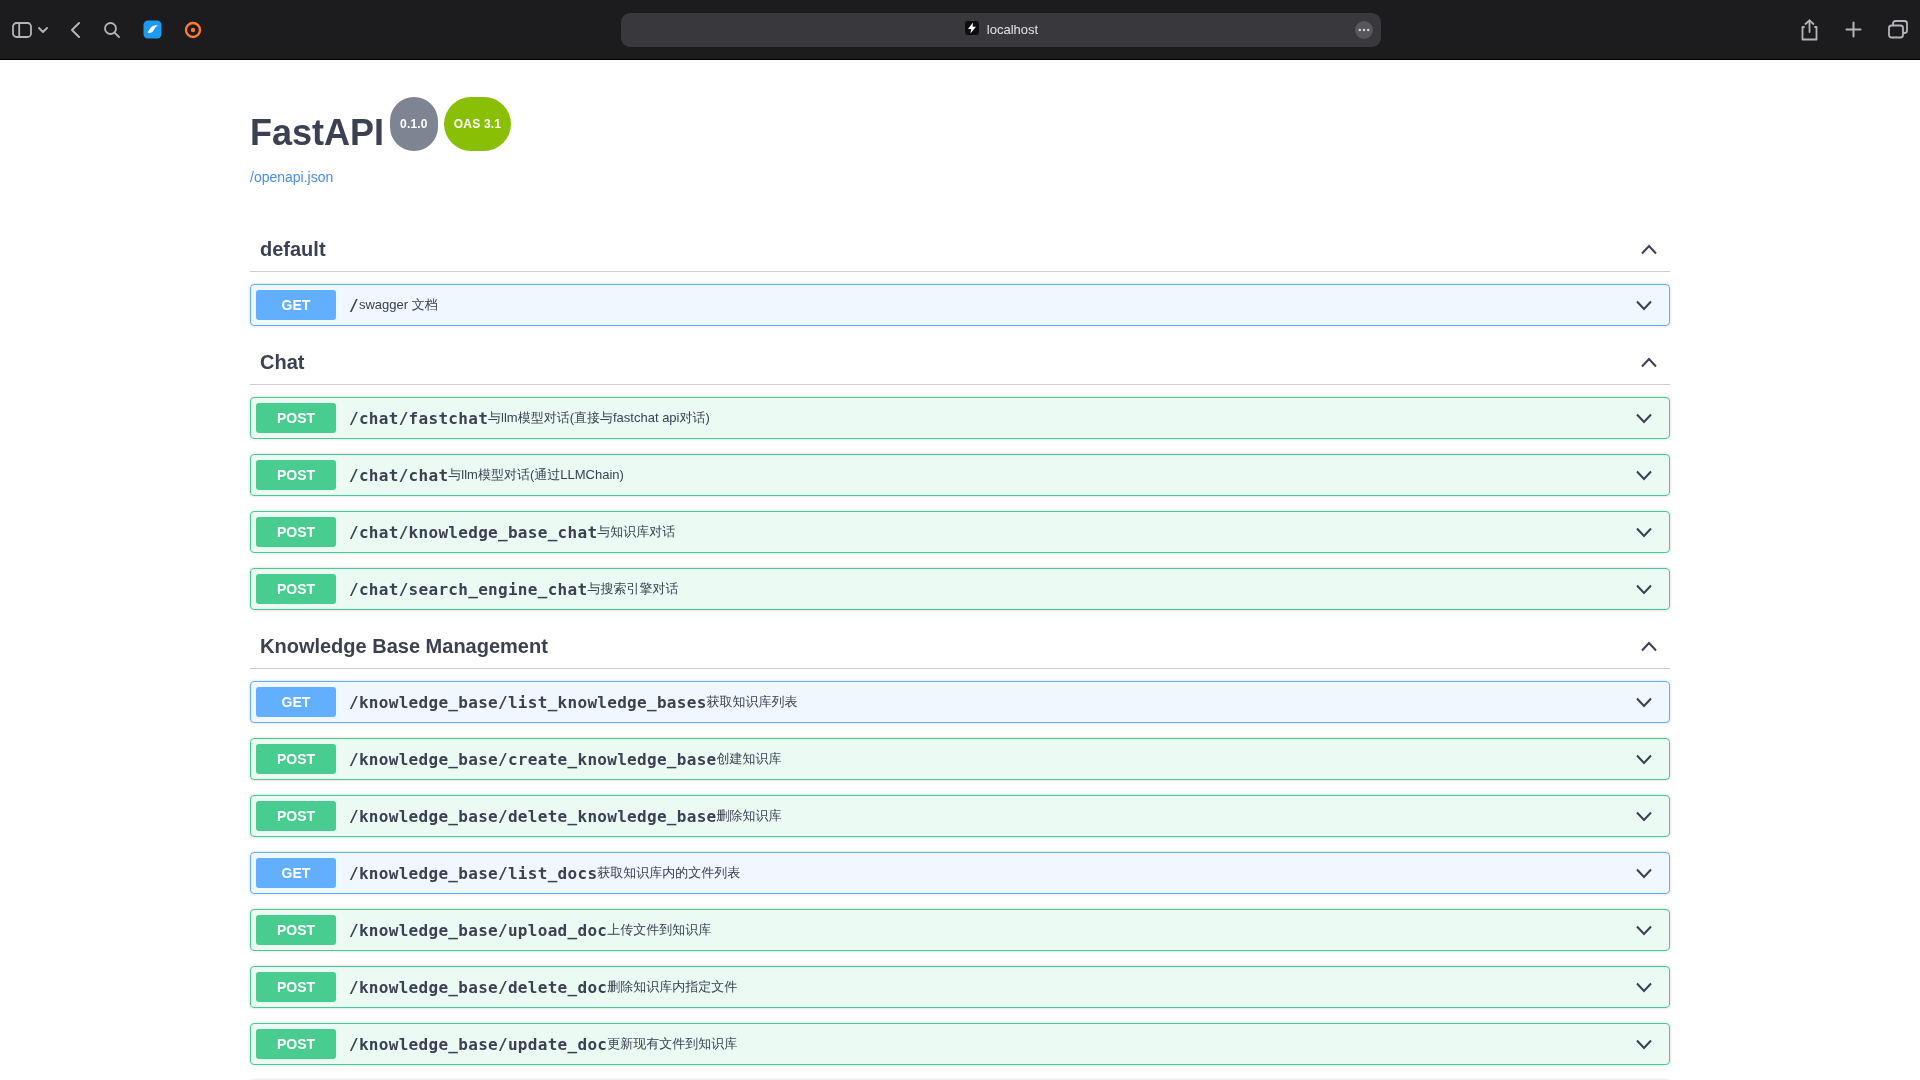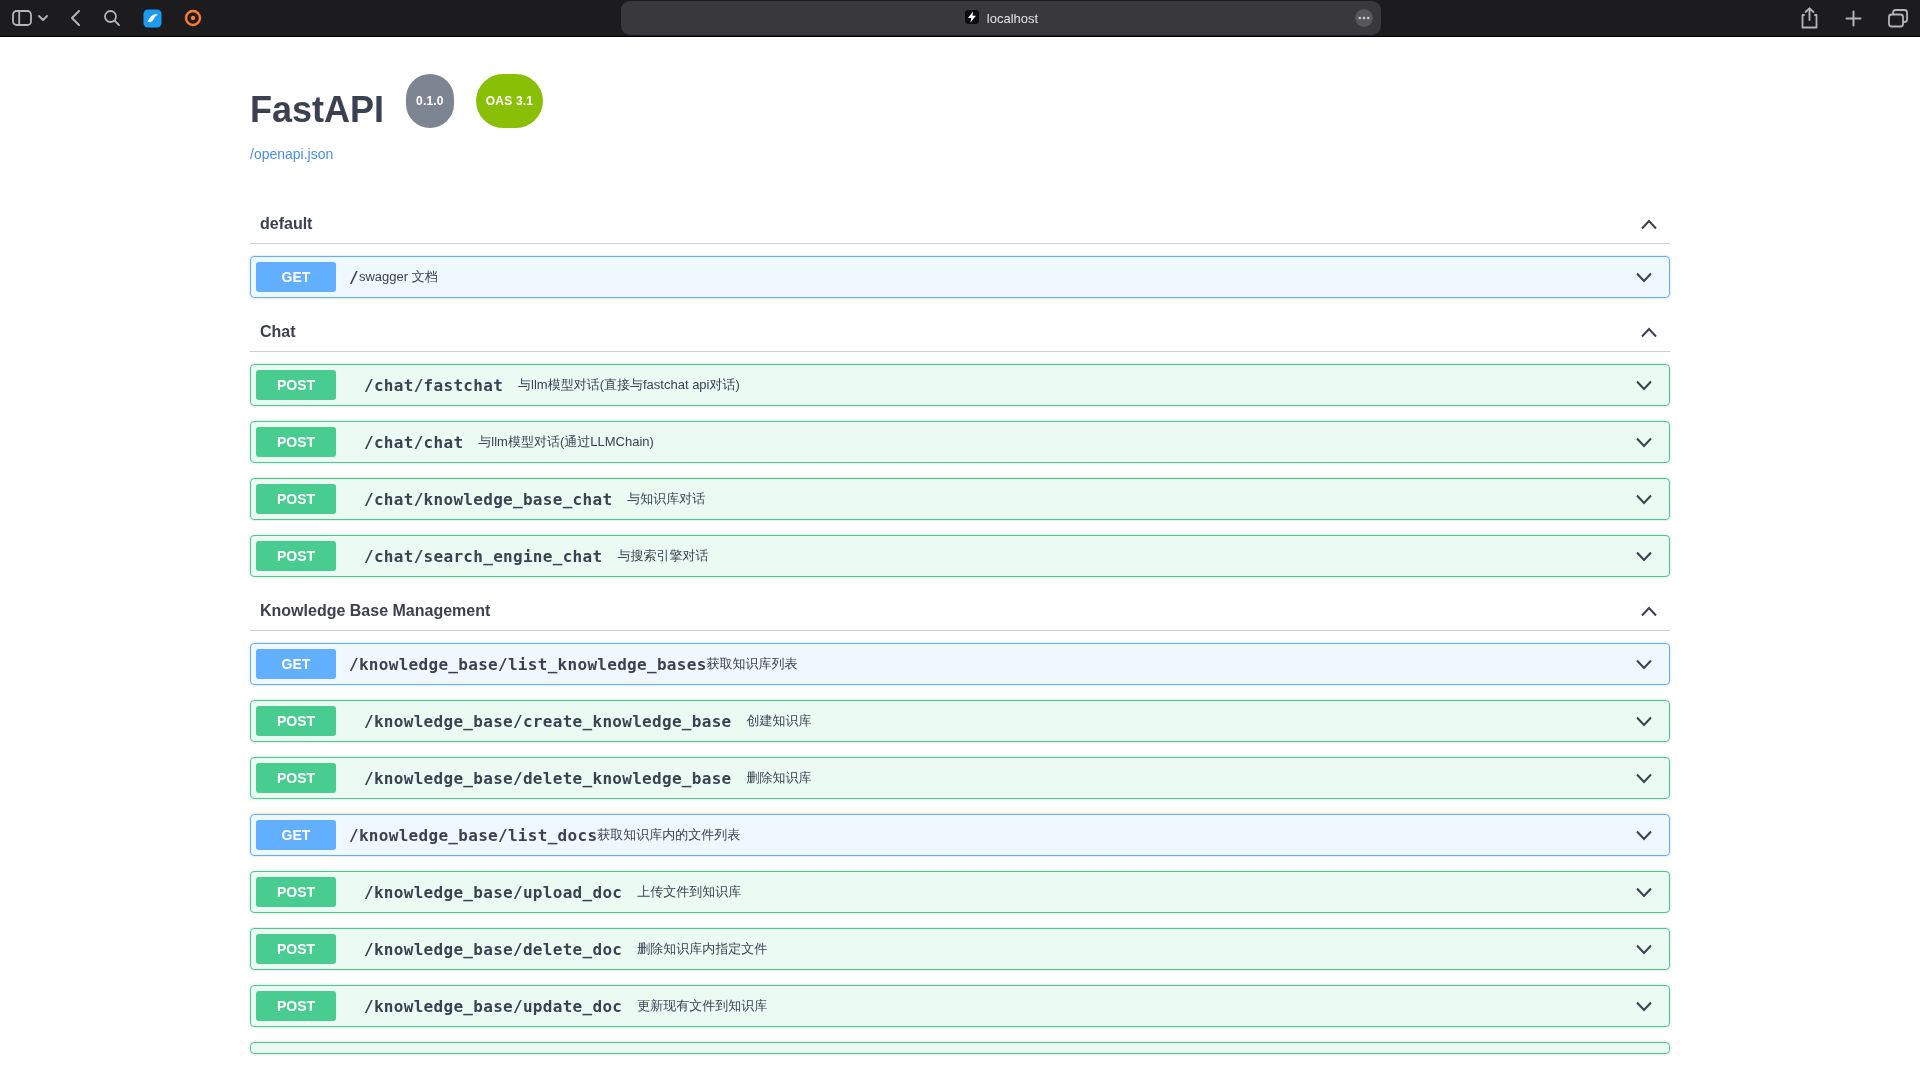--- a/index.html
+++ b/index.html
@@ -5,21 +5,21 @@
   * { box-sizing: border-box; }
   html, body { margin: 0; padding: 0; }
   body {
     width: 1920px; height: 1080px; overflow: hidden;
     background: #ffffff;
     font-family: "Liberation Sans", "DejaVu Sans", sans-serif;
   }
 
   
   .chrome {
-    height: 37px; background: #1c1c1e; border-bottom: 1px solid #000;
+    height: 60px; background: #1c1c1e; border-bottom: 1px solid #000;
     display: flex; align-items: center; padding: 0 12px;
   }
   .tb-left { display: flex; align-items: center; gap: 22px; }
   .tb-right { display: flex; align-items: center; gap: 26px; }
   .tb-center { flex: 1; display: flex; justify-content: center; }
   .tb-btn { display: inline-flex; align-items: center; cursor: pointer; }
   .tb-btn svg { display: block; }
   .icon-stroke { stroke: #b4b4ba; fill: none; stroke-width: 1.8; stroke-linecap: round; stroke-linejoin: round; }
   .sidebar-group { display: flex; align-items: center; gap: 6px; }
 
@@ -30,21 +30,21 @@
     color: #e3e3e6; font-size: 13px; cursor: text;
   }
   .url-bar .more-btn { position: absolute; right: 7px; top: 7px; cursor: pointer; }
 
   
   .page { padding-top: 46px; }
   .wrapper { width: 1420px; margin: 0 auto; }
 
   .info h1 {
     margin: 0; font-size: 36px; font-weight: 700; color: #3b4151;
-    display: flex; align-items: center; gap: 22px;
+    display: flex; align-items: center; gap: 6px;
   }
   .badge {
     display: inline-block; font-size: 12px; font-weight: 700; color: #fff;
     padding: 20px 10px; border-radius: 57px; transform: translateY(-9px);
     letter-spacing: .2px;
   }
   .badge.ver { background: #7d8492; }
   .badge.oas { background: var(--oas, #89bf04); }
   .spec-link {
     display: inline-block; margin-top: 9px; font-size: 14px;
@@ -52,32 +52,32 @@
   }
 
   .sections { margin-top: 42px; }
   .tag-section { margin-bottom: 8px; }
   .tag-header {
     margin: 0; display: flex; align-items: center;
     padding: 10px 12px 10px 10px;
     border-bottom: 1px solid rgba(59,65,81,.25);
     cursor: pointer;
   }
-  .tag-title { flex: 1; font-size: 16px; font-weight: 700; color: #3b4151; }
+  .tag-title { flex: 1; font-size: 20px; font-weight: 700; color: #3b4151; }
   .chev { stroke: #3b4151; fill: none; stroke-width: 2; }
 
   .ops { padding-top: 12px; }
   .opblock {
     display: flex; align-items: center;
     border-radius: 4px; margin-bottom: 15px;
     padding: 5px 16px 5px 5px;
     box-shadow: 0 0 3px rgba(0,0,0,.19);
   }
   .opblock.get  { background: rgba(97,175,254,.10);  border: 1px solid var(--get,  #61affe); }
-  .opblock.post { background: rgba(73,204,144,.10); border: 1px solid var(--post, #49cc90); gap: 15px; }
+  .opblock.post { background: rgba(73,204,144,.10); border: 1px solid var(--post, #49cc90); }
   .method {
     min-width: 80px; text-align: center; padding: 7px 0;
     border-radius: 3px; color: #fff; font-weight: 700; font-size: 14px;
   }
   .opblock.get  .method { background: var(--get,  #61affe); }
   .opblock.post .method { background: var(--post, #49cc90); }
   .path {
     margin-left: 13px;
     font-family: "DejaVu Sans Mono", "Liberation Mono", monospace;
     font-weight: 700; font-size: 16px; color: #3b4151; letter-spacing: .3px;

